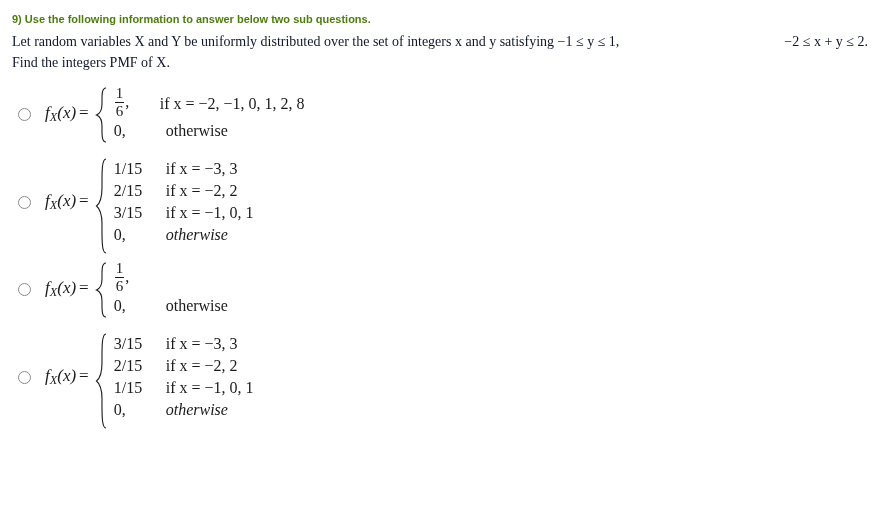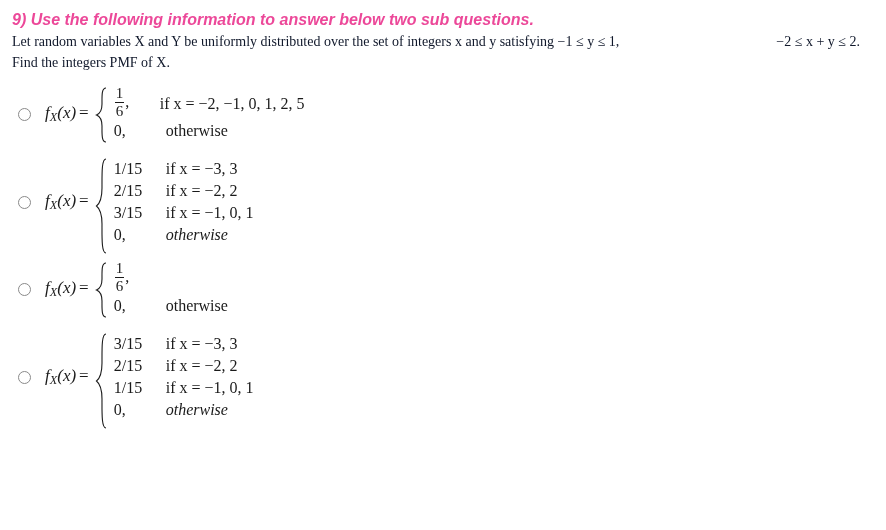--- a/index.html
+++ b/index.html
@@ -18,41 +18,40 @@
     position: relative;
     width: 886px;
     height: 530px;
     padding: 0;
   }
   .question-header {
     padding: 10px 12px 0 12px;
   }
   .q-line {
     font-family: "Liberation Sans", sans-serif;
-    font-size: 16px;
+    font-size: 11px;
     line-height: 19px;
-    color: #ec4899;
+    color: #4d7c0f;
     font-weight: bold;
-    font-style: italic;
   }
   .q-body {
     font-family: "Liberation Serif", serif;
     font-size: 14px;
     line-height: 21px;
     color: #0f172a;
     margin-top: 2px;
     position: relative;
   }
   .q-body-row {
     display: block;
     position: relative;
   }
   .ineq-right {
     position: absolute;
-    right: 14px;
+    right: 6px;
     top: 0;
     white-space: nowrap;
   }
   .sub {
     font-size: 0.72em;
     vertical-align: -0.28em;
     font-style: italic;
   }
 
   
@@ -196,21 +195,21 @@
         </span>
         <span class="rows">
           <span class="twoline-row">
             <span class="cval2">
               <span class="frac">
                 <span class="num">1</span>
                 <span class="bar"></span>
                 <span class="den">6</span>
               </span><span>,</span>
             </span>
-            <span class="ccond">if x = −2, −1, 0, 1, 2, 5</span>
+            <span class="ccond">if x = −2, −1, 0, 1, 2, 8</span>
           </span>
           <span class="crow">
             <span class="cval">0,</span>
             <span class="ccond">otherwise</span>
           </span>
         </span>
       </span>
     </div>
 
     <div class="option">

